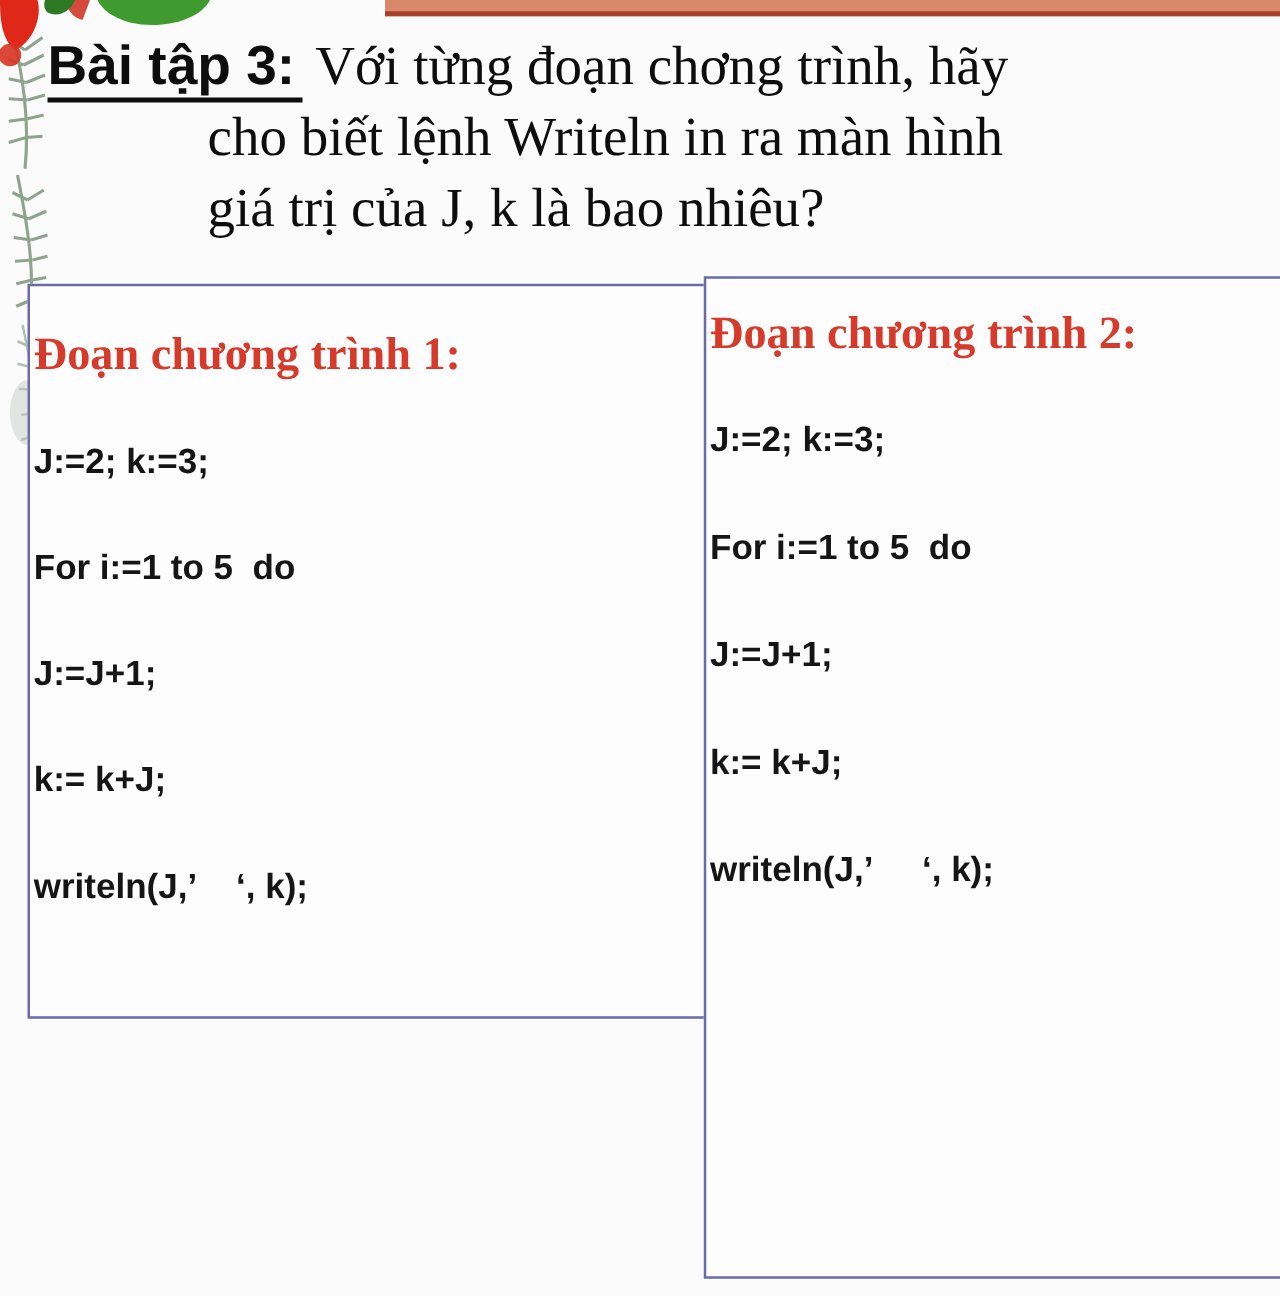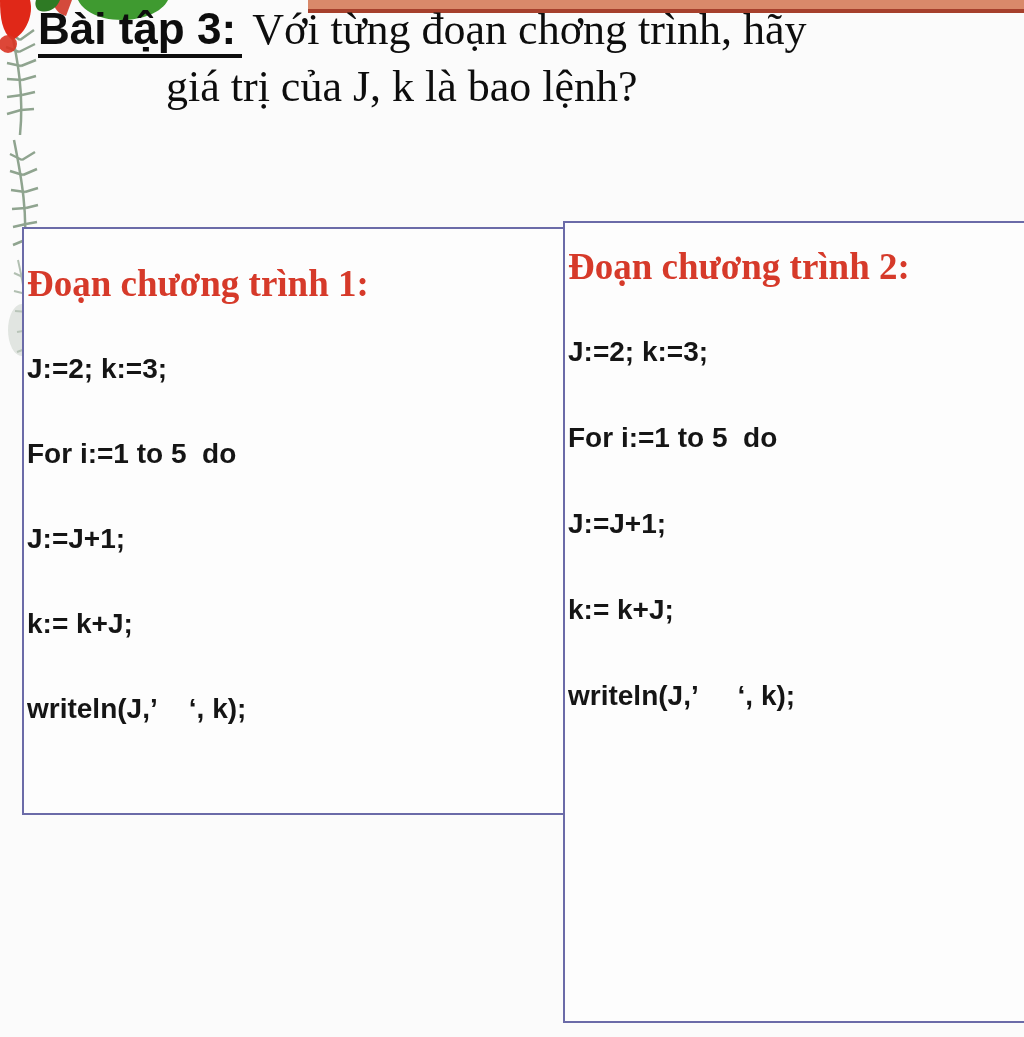--- a/index.html
+++ b/index.html
@@ -23,21 +23,21 @@
   
   .decoration {
     position: absolute;
     left: 0; top: 0; width: 180px; height: 390px;
     pointer-events: none;
   }
 
   
   .title-block {
     position: absolute;
-    left: 38px; top: 0; width: 940px;
+    left: 38px; top: 24px; width: 940px;
     font-family: "Liberation Serif", serif;
     font-size: 44px;
     line-height: 57px;
     color: #0d0d0d;
   }
   .title-label {
     font-family: "Liberation Sans", sans-serif;
     font-weight: bold;
     border-bottom: 4px solid #0d0d0d;
     padding-right: 6px;
@@ -103,21 +103,22 @@
   </g>
 
   <g>
     <path d="M78 0 L168 0 C 160 16, 130 24, 104 18 C 90 14, 82 8, 78 0 Z" fill="#3f9a30"></path>
     <path d="M36 0 L60 0 C 56 10, 46 14, 38 10 C 35 7, 35 3, 36 0 Z" fill="#2e7a24"></path>
   </g>
 </svg>
 
 <div class="title-block">
   <div class="title-line1"><span class="title-label">Bài tập 3:</span><span> Với từng đoạn chơng trình, hãy</span></div>
-  <div class="title-line3">giá trị của J, k là bao lệnh?</div>
+  <div class="title-line2">cho biết lệnh Writeln in ra màn hình</div>
+  <div class="title-line3">giá trị của J, k là bao nhiêu?</div>
 </div>
 
 <div class="code-box box-1">
   <div class="box-header">Đoạn chương trình 1:</div>
   <div class="code-line">J:=2; k:=3;</div>
   <div class="code-line">For i:=1 to 5&nbsp; do</div>
   <div class="code-line">J:=J+1;</div>
   <div class="code-line">k:= k+J;</div>
   <div class="code-line">writeln(J,’&nbsp;&nbsp;&nbsp;&nbsp;‘, k);</div>
 </div>

